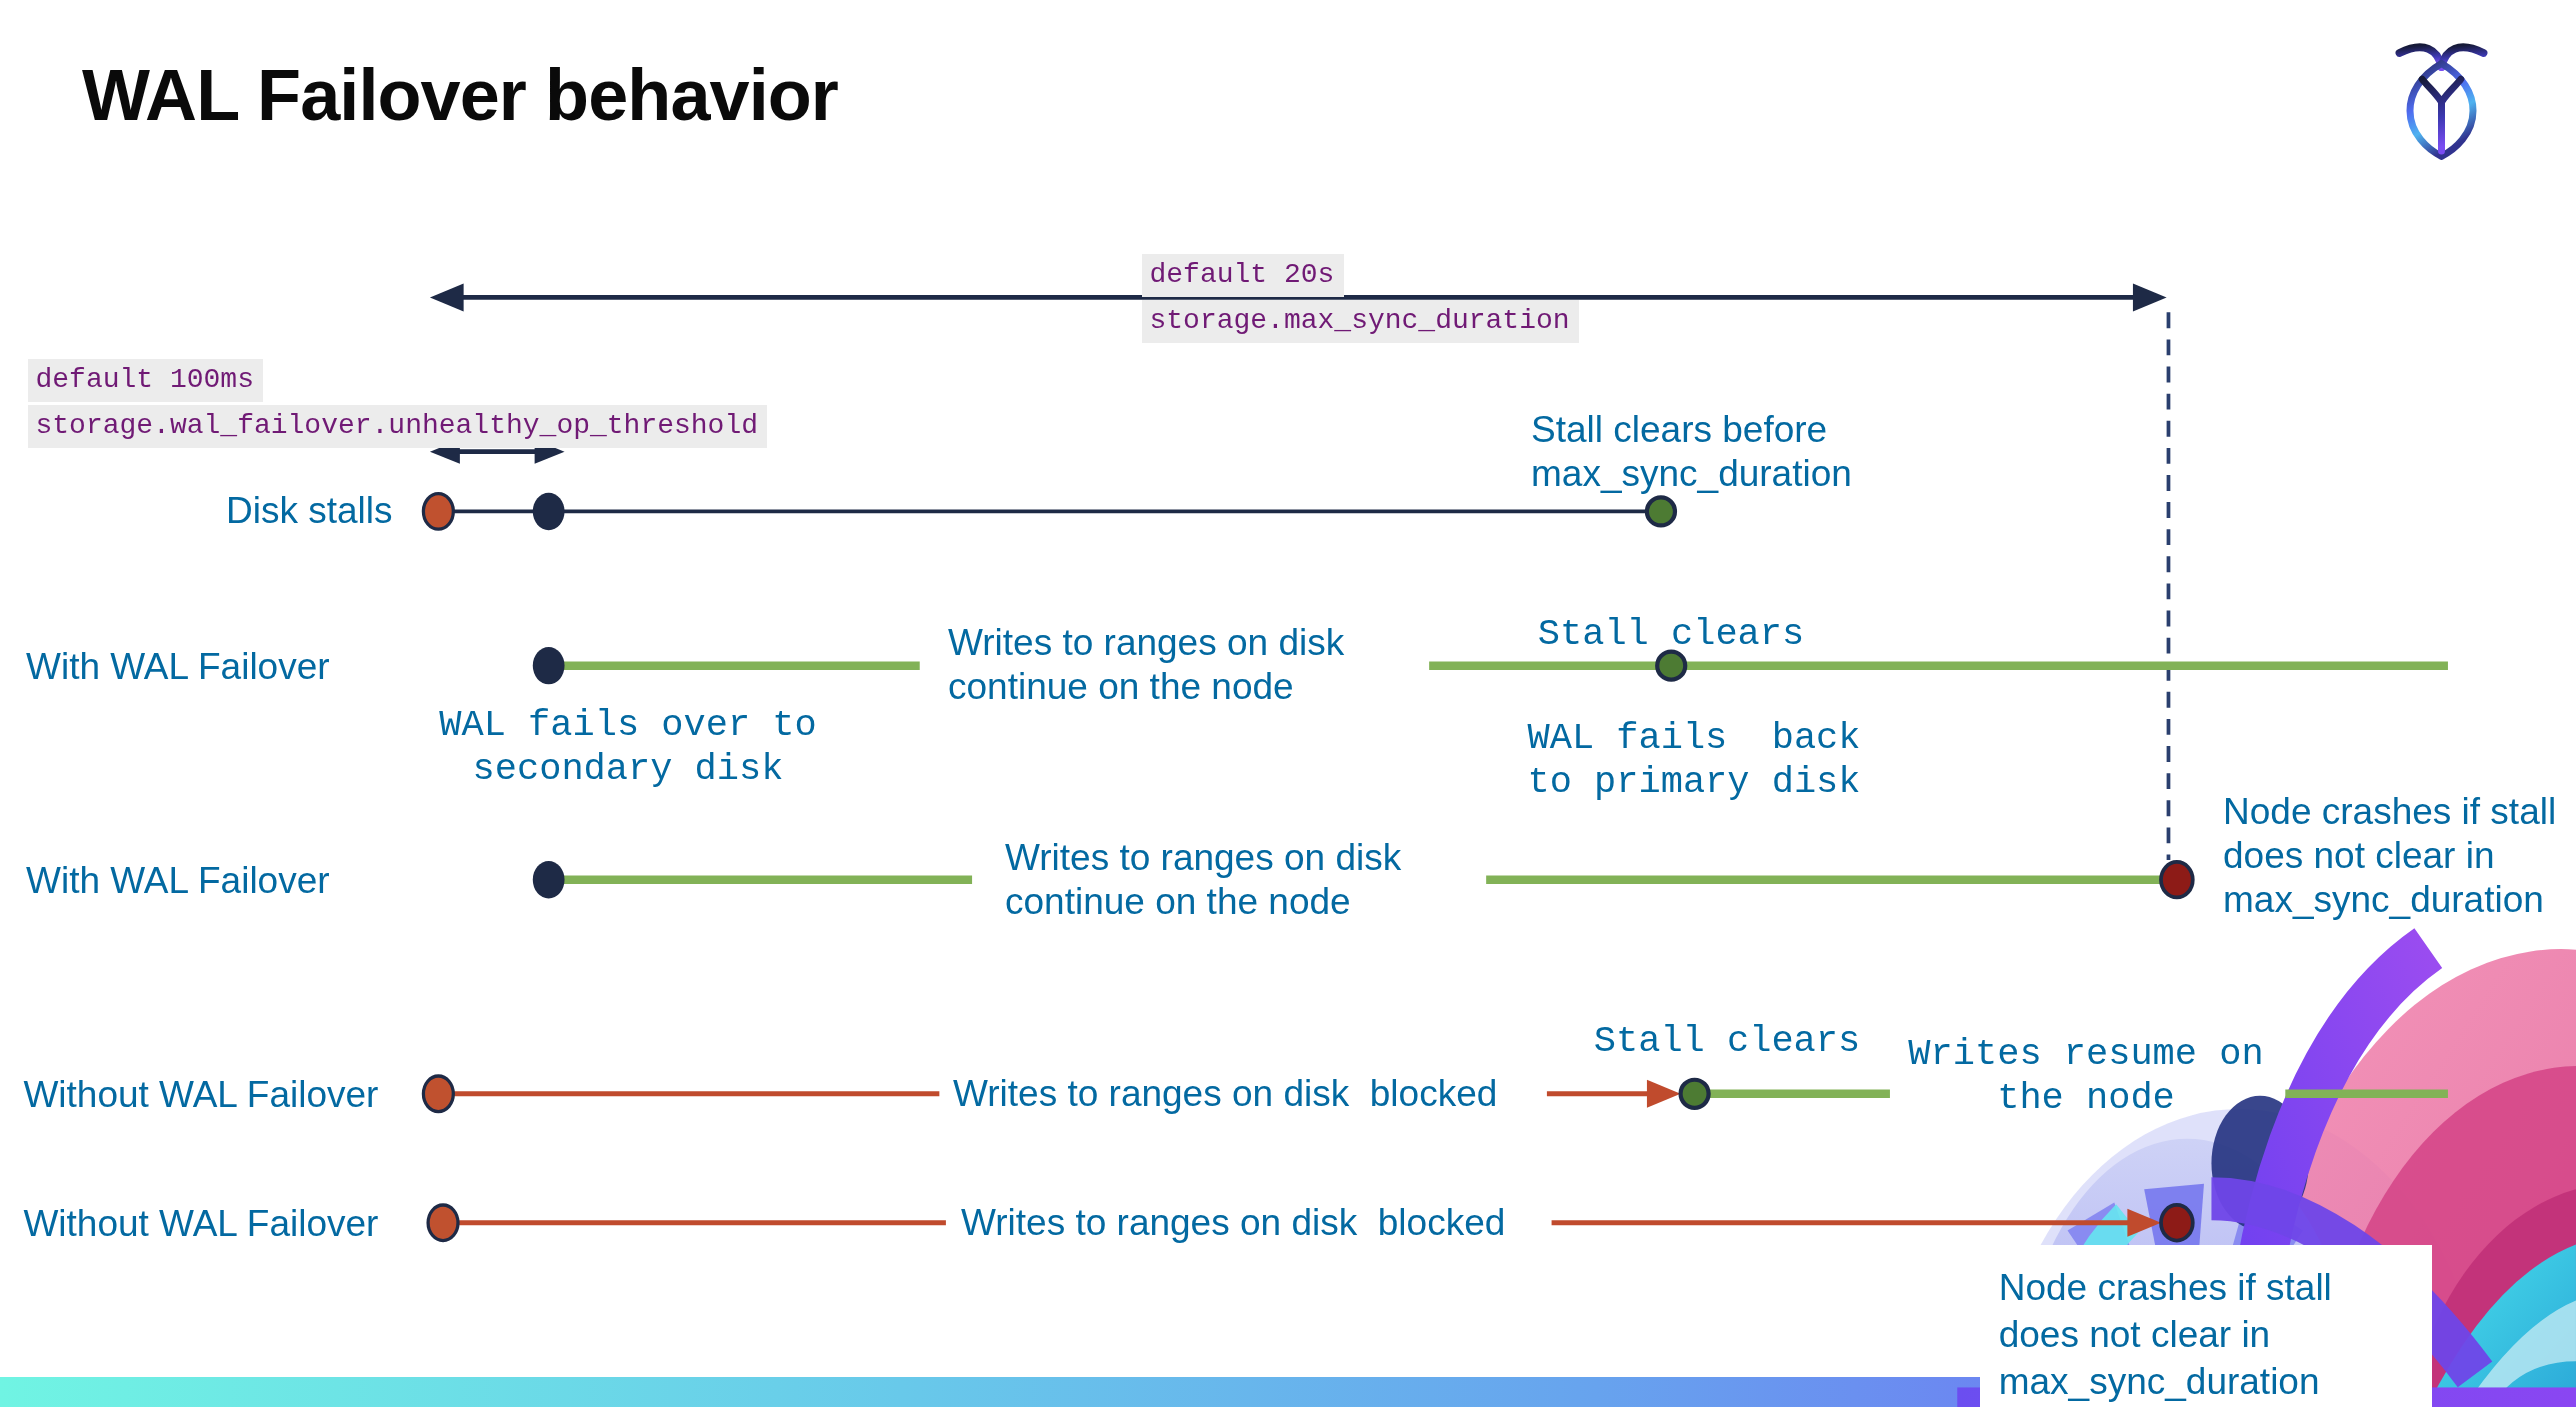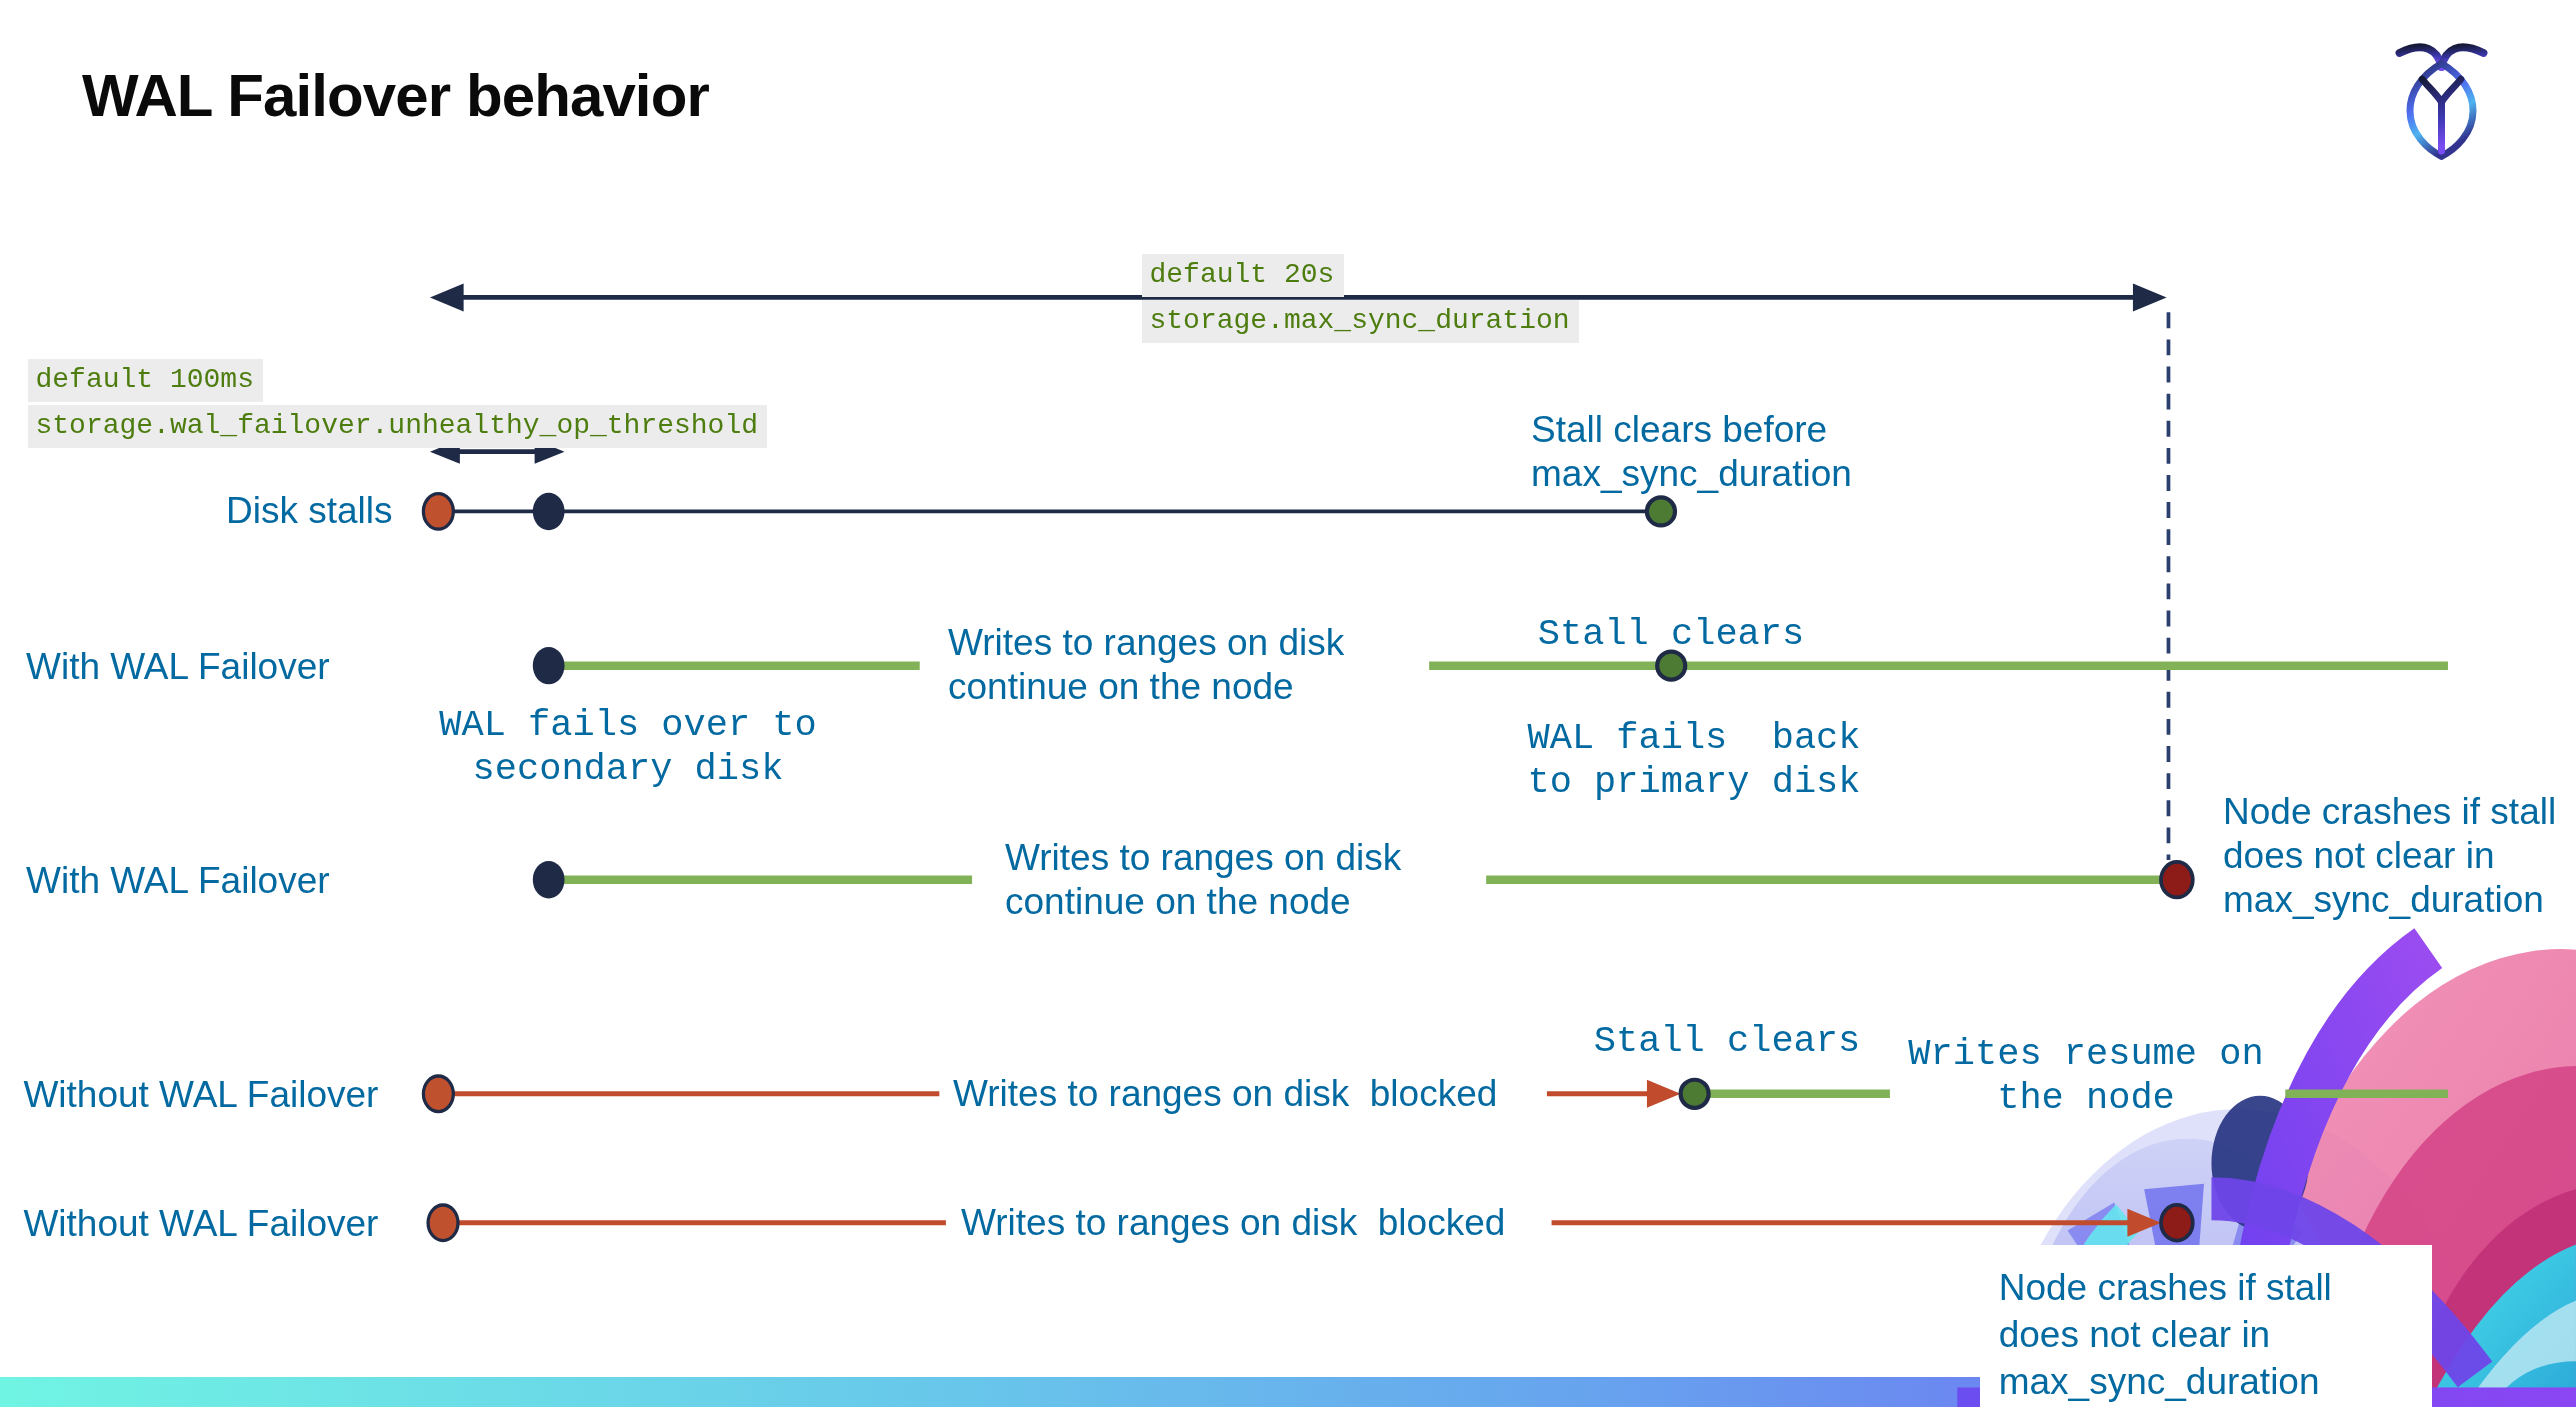--- a/index.html
+++ b/index.html
@@ -1,24 +1,24 @@
 <!DOCTYPE html>
 <html style="font-size:15px"><head>
 <meta charset="utf-8">
 <style>
   html,body{margin:0;padding:0;background:#fff;}
   .canvas{position:relative;width:2576px;height:1408px;background:#ffffff;overflow:hidden;
           font-family:"Liberation Sans",sans-serif;color:#111;}
   .lbl{position:absolute;font-size:37px;line-height:44px;white-space:pre-wrap;color:#0369a1;}
   .center{text-align:center;transform:translateX(-50%);font-family:Liberation Mono, monospace;}
   .vcenter{transform:translateY(-50%);}
-  .title{position:absolute;left:82px;top:47px;font-size:60px;line-height:97px;font-weight:bold;
+  .title{position:absolute;left:82px;top:47px;font-size:72px;line-height:97px;font-weight:bold;
          letter-spacing:-0.9px;color:#0a0a0a;}
   .monoblock{position:absolute;}
-  .monoblock span{display:table;background:#ececec;color:#4d7c0f;
+  .monoblock span{display:table;background:#ececec;color:#701a75;
         font-family:"Liberation Mono",monospace;font-size:28px;line-height:37px;
         padding:1.9px 9.3px 3.7px 7.5px;margin-bottom:3.7px;white-space:pre;}
   .diagram-svg,.deco-svg{position:absolute;pointer-events:none;}
   .diagram-svg{left:0;top:0;z-index:3;}
   .deco-svg{right:0;bottom:0;z-index:2;}
   .bottom-bar{position:absolute;left:0;top:1377px;width:2576px;height:31px;z-index:1;
         background:linear-gradient(90deg,#70f4e3 0%,#68c9ea 35%,#67a3ee 62%,#6d7df2 82%,#6f5bf5 100%);}
   .textlayer{position:absolute;inset:0;z-index:4;}
   .whitebox{position:absolute;left:1980px;top:1245px;width:452px;height:163px;background:#ffffff;z-index:4;}
   .whitebox .lbl{position:static;padding:18.7px 0 0 18.7px;line-height:47px;}

